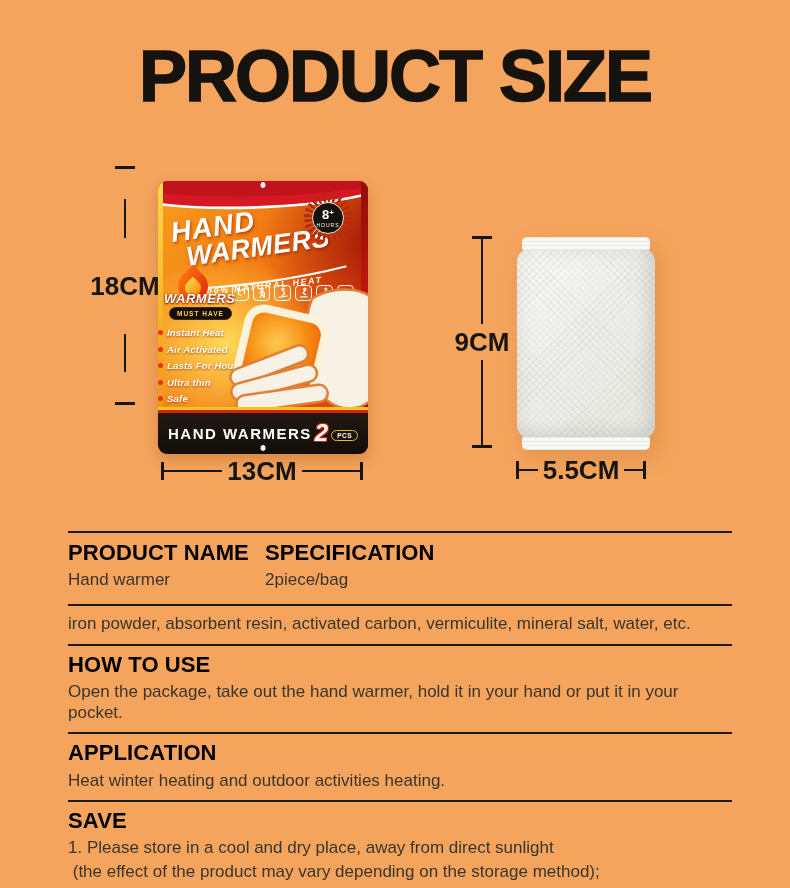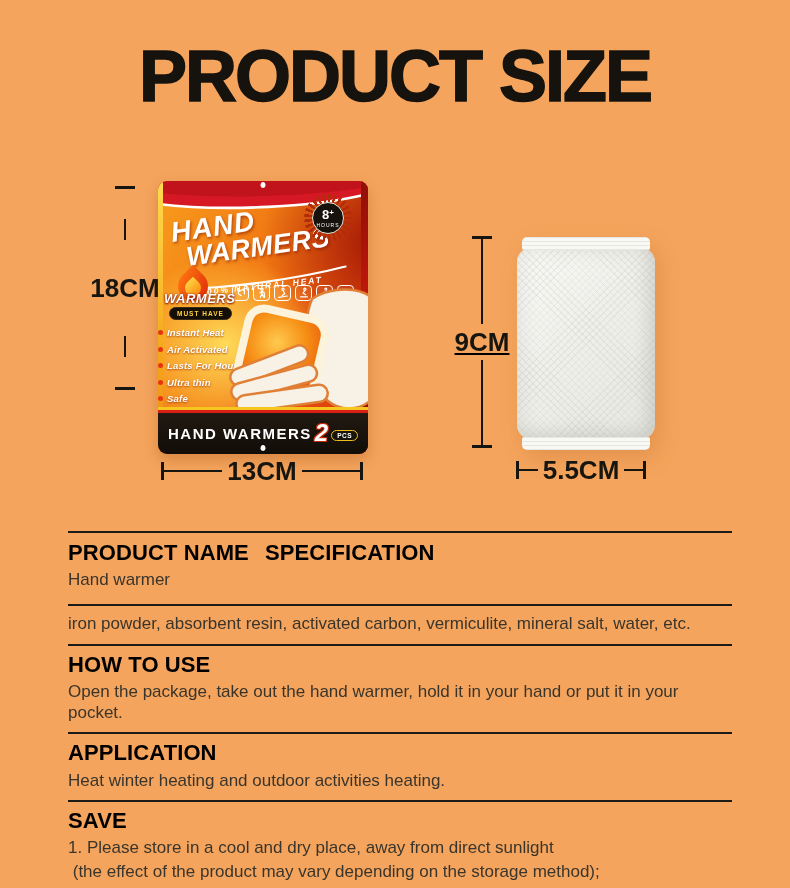--- a/index.html
+++ b/index.html
@@ -113,21 +113,21 @@
   .td{font-size:17px;line-height:1.25;color:#3a352c;}
   .save .td{white-space:pre-wrap;line-height:1.35;margin-bottom:1px;}
 </style>
 </head>
 <body>
 
 <div class="stage">
 
   <h1 class="page-title">PRODUCT SIZE</h1>
 
-  <div class="vdim" style="left:102px;top:186px;height:204px;gap:30px;">
+  <div class="vdim" style="left:102px;top:166px;height:239px;gap:30px;">
     <span class="caph"></span>
     <span class="vseg"></span>
     <span class="dim-label">18CM</span>
     <span class="vseg"></span>
     <span class="caph"></span>
   </div>
 
   <div class="pkg">
     <div class="pkg-left-seal"></div>
     <div class="pkg-right-seal"></div>
@@ -253,21 +253,21 @@
   </div>
 
   <div class="hdim" style="left:161px;top:457px;width:202px;">
     <span class="capv"></span>
     <span class="hseg"></span>
     <span class="dim-label">13CM</span>
     <span class="hseg"></span>
     <span class="capv"></span>
   </div>
 
-  <div class="vdim" style="left:459px;top:236px;height:212px;text-decoration:underline;">
+  <div class="vdim" style="left:459px;top:236px;height:212px;">
     <span class="caph"></span>
     <span class="vseg"></span>
     <span class="dim-label">9CM</span>
     <span class="vseg"></span>
     <span class="caph"></span>
   </div>
 
   <div class="pouch">
     <div class="pouch-body"></div>
     <div class="pouch-crimp crimp-t"></div>
@@ -283,20 +283,21 @@
   </div>
 
   <div class="spec-table">
     <div class="srow cols">
       <div class="col1">
         <div class="th">PRODUCT NAME</div>
         <div class="td">Hand warmer</div>
       </div>
       <div class="col2">
         <div class="th">SPECIFICATION</div>
+        <div class="td">2piece/bag</div>
       </div>
     </div>
     <div class="srow">
       <div class="td">iron powder, absorbent resin, activated carbon, vermiculite, mineral salt, water, etc.</div>
     </div>
     <div class="srow">
       <div class="th">HOW TO USE</div>
       <div class="td">Open the package, take out the hand warmer, hold it in your hand or put it in your pocket.</div>
     </div>
     <div class="srow">

